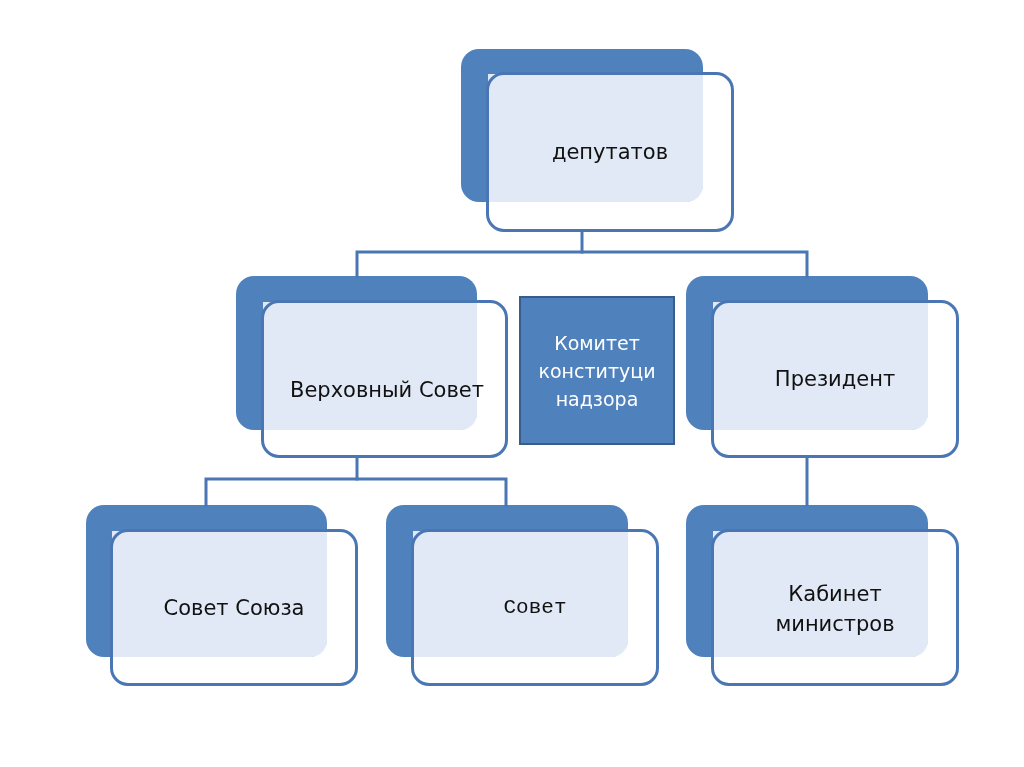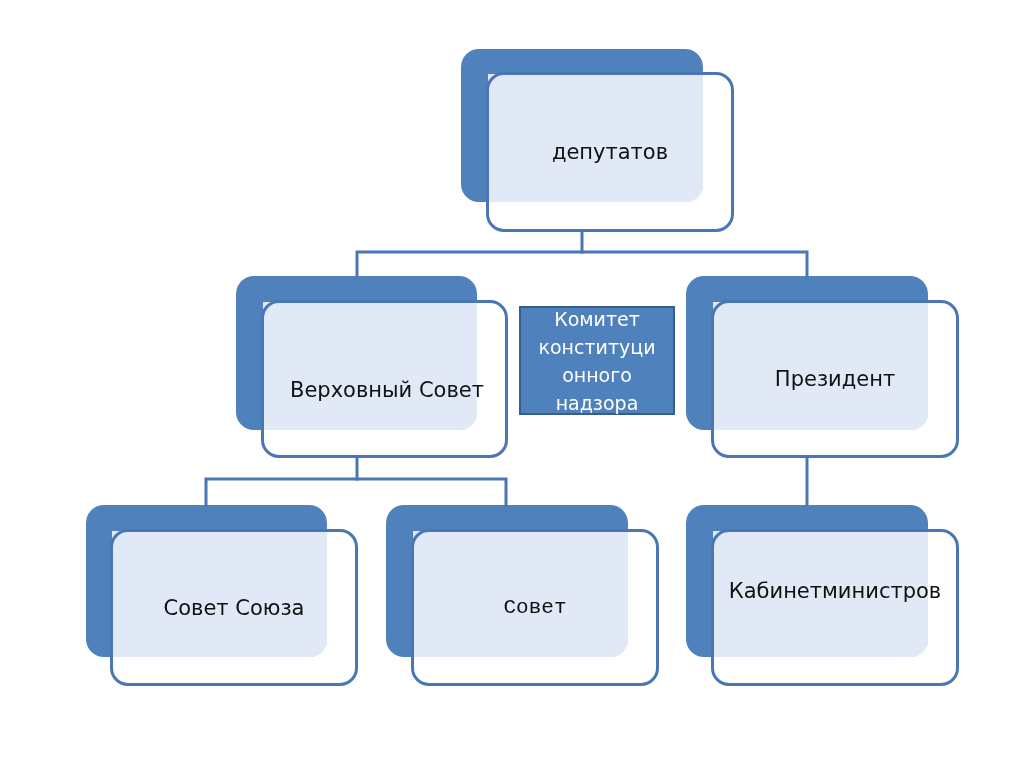--- a/index.html
+++ b/index.html
@@ -26,21 +26,21 @@
     .node .white {
       position: absolute; background: #ffffff; z-index: 2;
     }
     .node .label {
       position: absolute; z-index: 4; color: #111; font-size: 21px; line-height: 30px;
       text-align: center; display: flex; align-items: center; justify-content: center;
       white-space: pre-line;
     }
 
     .committee {
-      position: absolute; left: 519px; top: 306px; width: 156px; height: 109px;
+      position: absolute; left: 519px; top: 296px; width: 156px; height: 149px;
       background: #4f81bd; border: 2px solid #385d8a; box-sizing: border-box;
       display: flex; align-items: center; justify-content: center; z-index: 5;
       color: #ffffff; font-size: 19px; line-height: 28px; text-align: center;
     }
   </style>
 </head>
 <body>
 
 <div class="canvas">
 
@@ -78,21 +78,20 @@
     <div class="white" style="left:928px;top:302px;width:29px;height:154px;border-radius:0 18px 18px 0;"></div>
     <div class="tint" style="left:713px;top:302px;width:215px;height:128px;border-radius:0 0 16px 0;"></div>
     <div class="front" style="left:711px;top:300px;width:248px;height:158px;"></div>
     <div class="label" style="left:713px;top:302px;width:244px;height:154px;justify-content:center;padding-left:0;">Президент</div>
   </div>
 
   <div class="committee">
     <div>
       <div>Комитет</div>
       <div>конституци</div>
-      <div>онного</div>
       <div>надзора</div>
     </div>
   </div>
 
   <div class="node">
     <div class="back" style="left:86px;top:505px;width:241px;height:152px;"></div>
     <div class="white" style="left:112px;top:657px;width:244px;height:27px;border-radius:0 0 18px 18px;"></div>
     <div class="white" style="left:327px;top:531px;width:29px;height:153px;border-radius:0 18px 18px 0;"></div>
     <div class="tint" style="left:112px;top:531px;width:215px;height:126px;border-radius:0 0 16px 0;"></div>
     <div class="front" style="left:110px;top:529px;width:248px;height:157px;"></div>
@@ -109,19 +108,19 @@
       <div>Совет</div>
     </div>
   </div>
 
   <div class="node">
     <div class="back" style="left:686px;top:505px;width:242px;height:152px;"></div>
     <div class="white" style="left:713px;top:657px;width:244px;height:27px;border-radius:0 0 18px 18px;"></div>
     <div class="white" style="left:928px;top:531px;width:29px;height:153px;border-radius:0 18px 18px 0;"></div>
     <div class="tint" style="left:713px;top:531px;width:215px;height:126px;border-radius:0 0 16px 0;"></div>
     <div class="front" style="left:711px;top:529px;width:248px;height:157px;"></div>
-    <div class="label" style="left:713px;top:514px;width:244px;height:153px;">
+    <div class="label" style="left:713px;top:532px;width:244px;height:153px;flex-direction:column;">
       <div>Кабинет</div>
       <div>министров</div>
     </div>
   </div>
 
 </div>
 
 </body></html>

